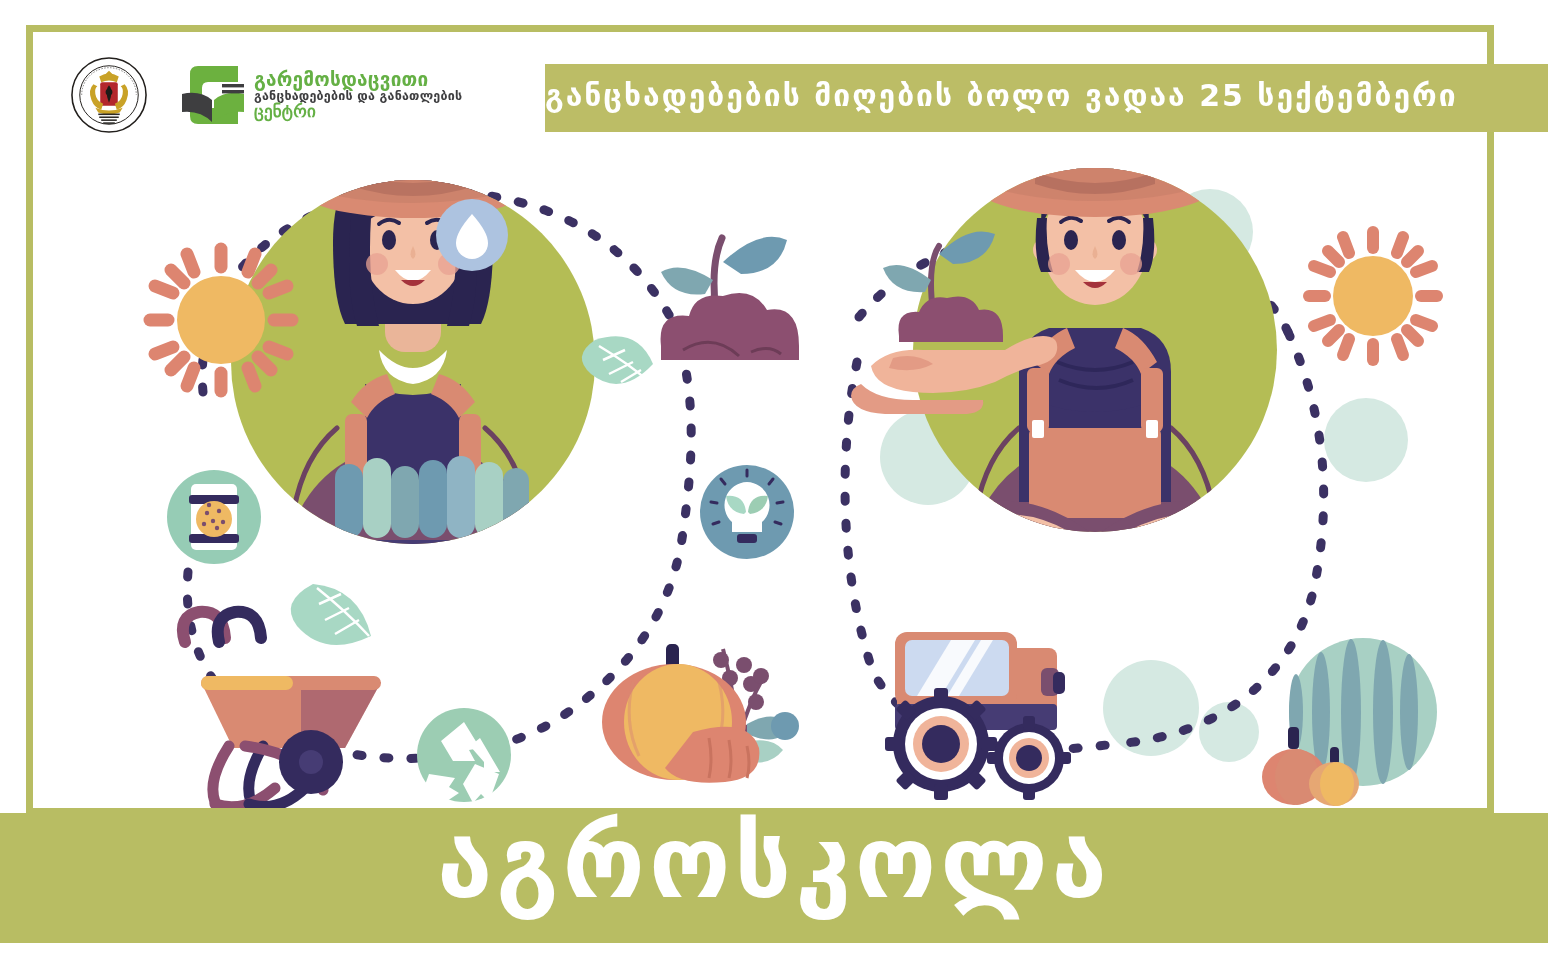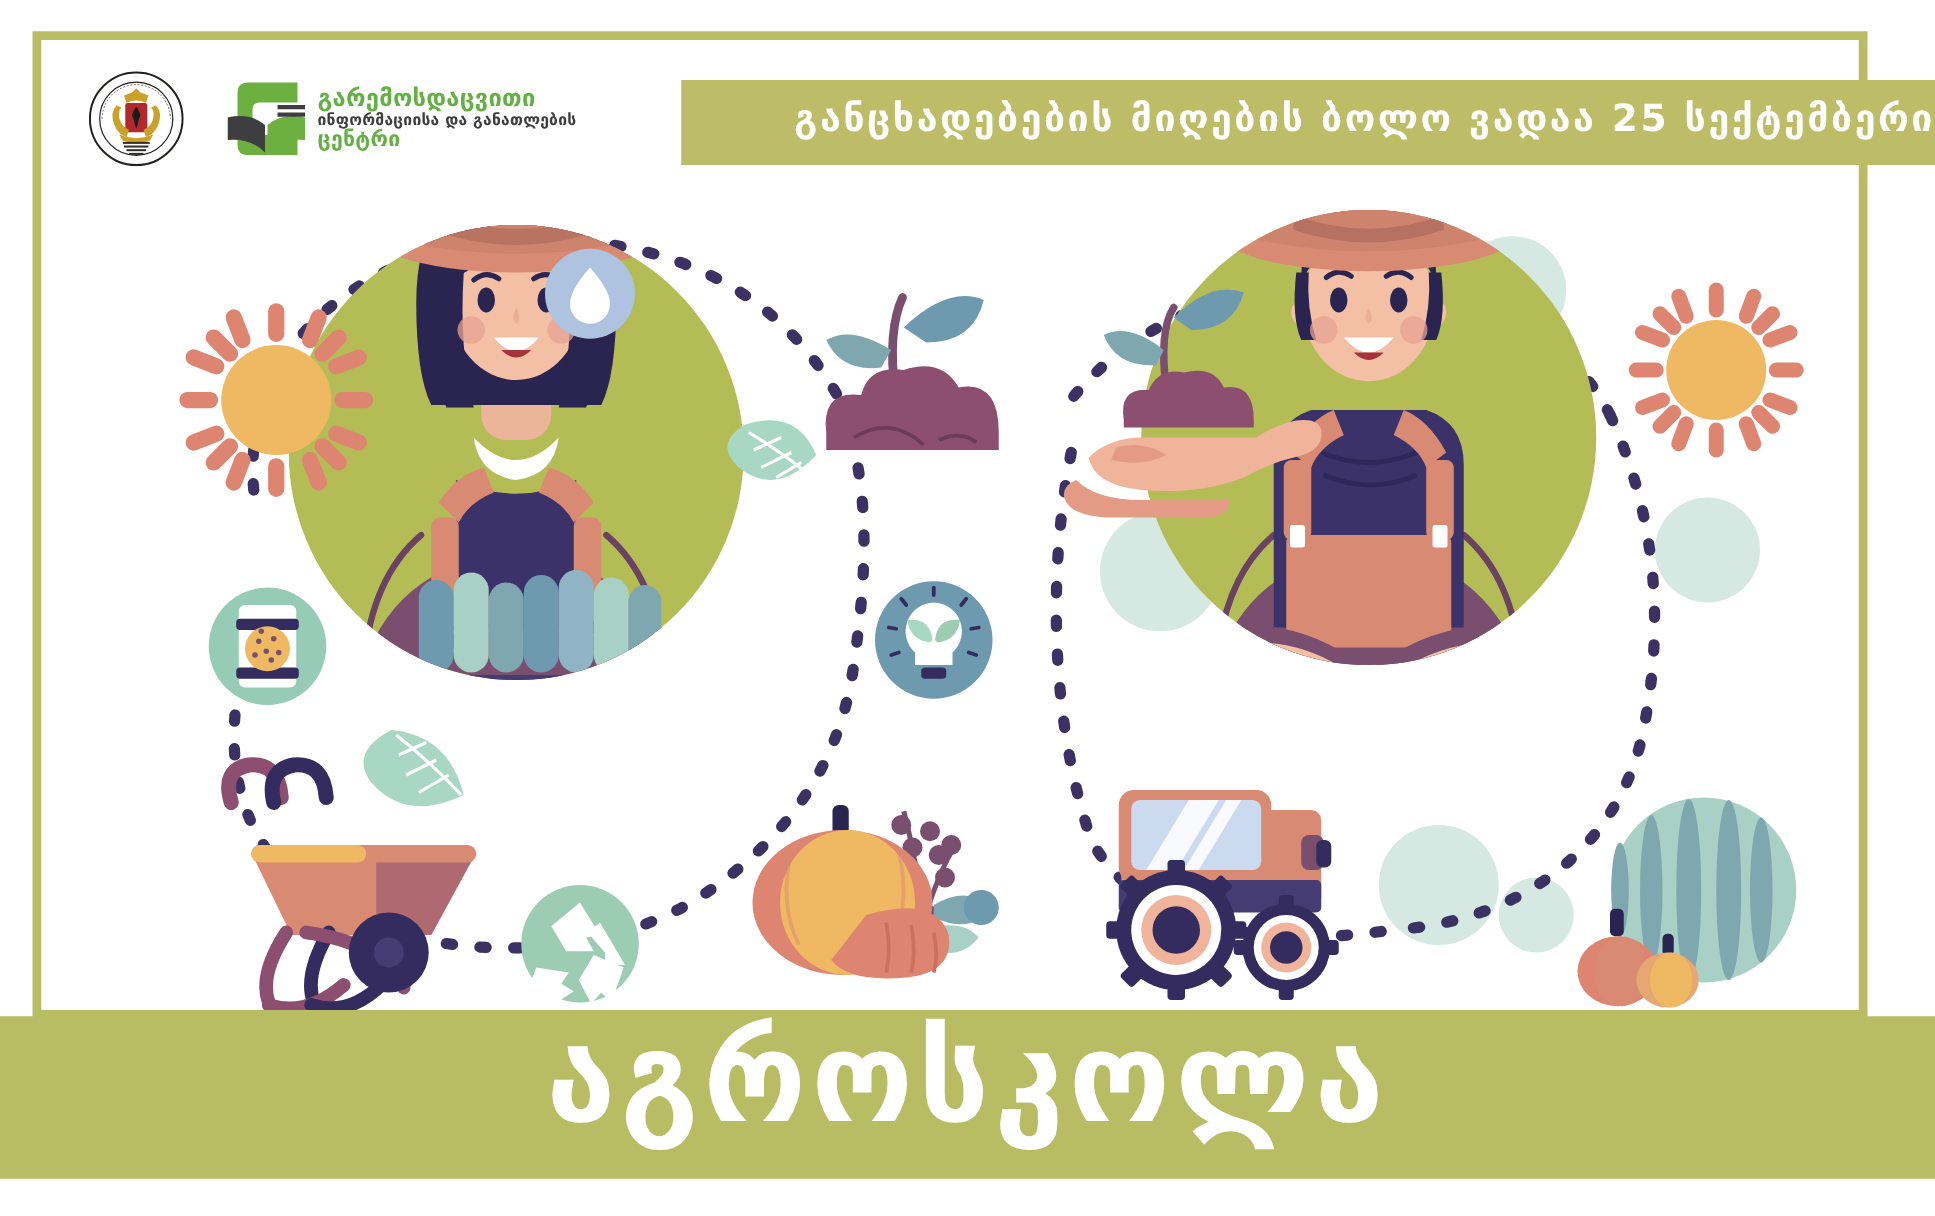--- a/index.html
+++ b/index.html
@@ -26,21 +26,21 @@
     pointer-events: none;
   }
 
   
   .top-banner {
     position: absolute;
     left: 545px; top: 64px;
     width: 1003px; height: 68px;
     background: #bcbd66;
     z-index: 5;
-    display: flex; align-items: center; justify-content: flex-end;
+    display: flex; align-items: center; justify-content: flex-start;
   }
   .top-banner-text {
     color: #ffffff;
     font-size: 30px;
     font-weight: bold;
     letter-spacing: 2px;
     white-space: nowrap;
     line-height: 1;
     padding-bottom: 4px;
   }
@@ -70,21 +70,21 @@
     left: 70px; top: 55px;
     display: flex; align-items: center; gap: 34px;
     z-index: 7;
   }
   .gov-seal { width: 78px; height: 80px; }
   .eiec-logo { display: flex; align-items: center; gap: 8px; }
   .eiec-mark { width: 64px; height: 62px; }
   .eiec-text { display: flex; flex-direction: column; line-height: 1.06; }
   .eiec-l1 { font-size: 19px; font-weight: bold; color: #65b045; letter-spacing: .2px;}
   .eiec-l2 { font-size: 12.5px; font-weight: bold; color: #3e3e40; letter-spacing: .2px;}
-  .eiec-l3 { font-size: 17px; font-weight: bold; color: #65b045; letter-spacing: .2px;}
+  .eiec-l3 { font-size: 17px; font-weight: bold; color: #65b045; letter-spacing: .2px; font-family: Liberation Serif, serif;}
 
   
   .stage {
     position: absolute;
     left: 33px; top: 32px;
     width: 1455px; height: 776px;
     z-index: 3;
   }
   .stage svg { display:block; width: 100%; height: 100%; }
 </style>
@@ -507,21 +507,21 @@
     <div class="eiec-logo">
       <svg class="eiec-mark" viewBox="0 0 64 62">
         <path d="M8 10 q 0 -8 8 -8 l 40 0 l 0 16 l -30 0 q -6 0 -6 6 l 0 14 q 0 6 6 6 l 30 0 l 0 16 l -40 0 q -8 0 -8 -8 Z" fill="#6cb13f"></path>
         <path d="M0 30 q 18 -4 30 6 l 0 22 q -12 -12 -30 -10 Z" fill="#3e3e40"></path>
         <path d="M62 30 q -18 -4 -30 6 l 0 22 q 12 -12 30 -10 Z" fill="#6cb13f"></path>
         <rect x="40" y="20" width="22" height="3.4" fill="#3e3e40"></rect>
         <rect x="40" y="26" width="22" height="3.4" fill="#3e3e40"></rect>
       </svg>
       <div class="eiec-text">
         <span class="eiec-l1">გარემოსდაცვითი</span>
-        <span class="eiec-l2">ინფორმაციისა და განათლების</span>
+        <span class="eiec-l2">განცხადებების და განათლების</span>
         <span class="eiec-l3">ცენტრი</span>
       </div>
     </div>
   </div>
 
   <div class="top-banner">
     <span class="top-banner-text">განცხადებების  მიღების ბოლო ვადაა 25 სექტემბერი</span>
   </div>
 
   <div class="bottom-band">

